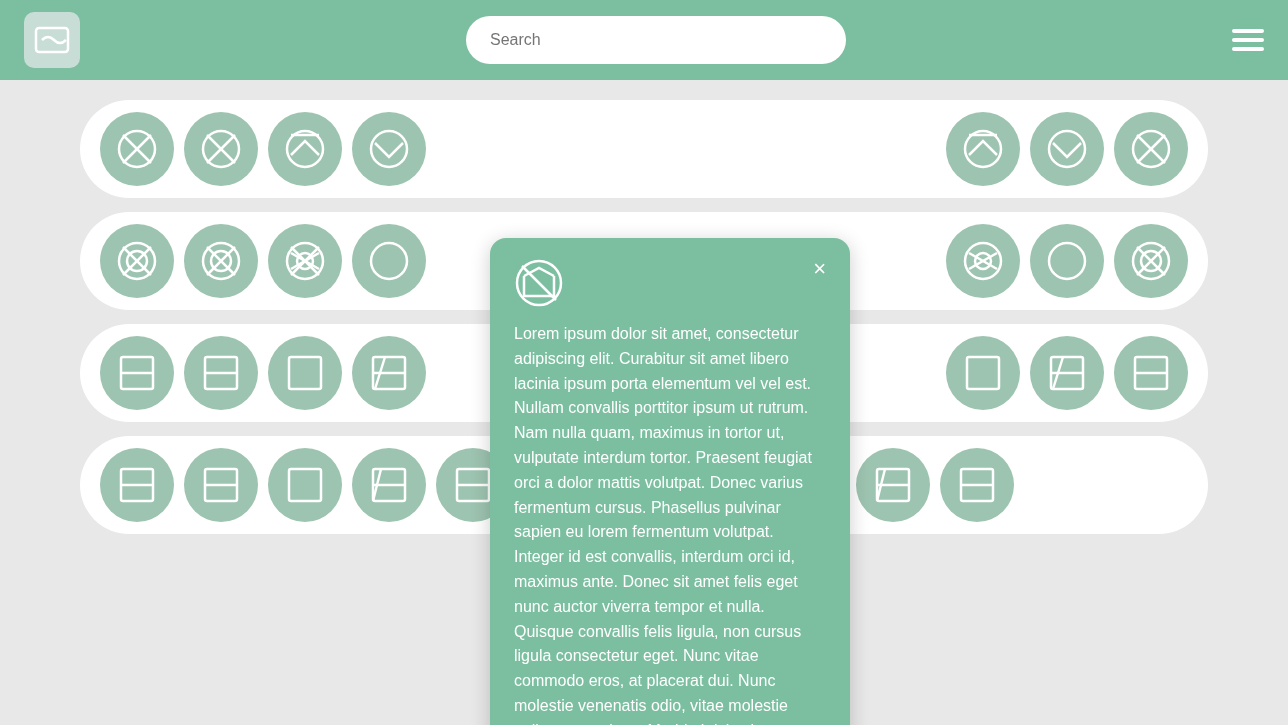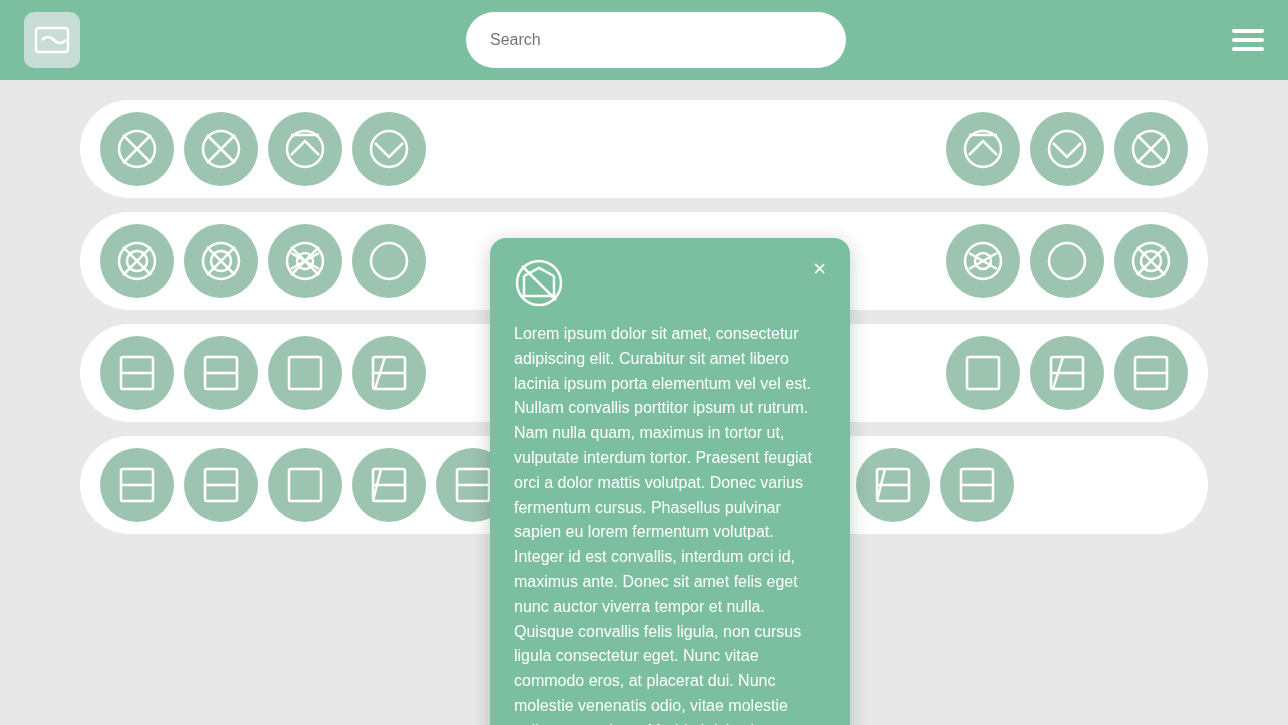--- a/index.html
+++ b/index.html
@@ -24,21 +24,21 @@
       width: 56px;
       height: 56px;
       background: #c8ddd5;
       border-radius: 10px;
       display: flex;
       align-items: center;
       justify-content: center;
     }
     .search-bar {
       width: 380px;
-      height: 56px;
+      height: 48px;
       border-radius: 30px;
       border: none;
       outline: none;
       padding: 0 24px;
       font-size: 16px;
       color: #aaa;
       background: white;
     }
     .hamburger {
       display: flex;

